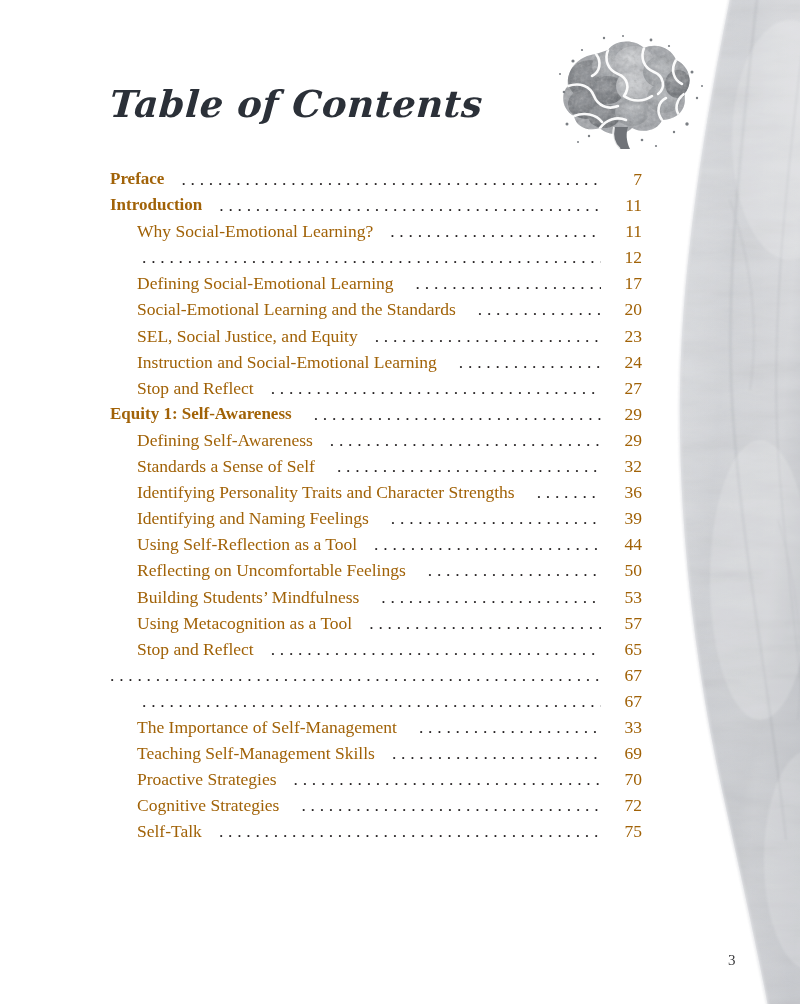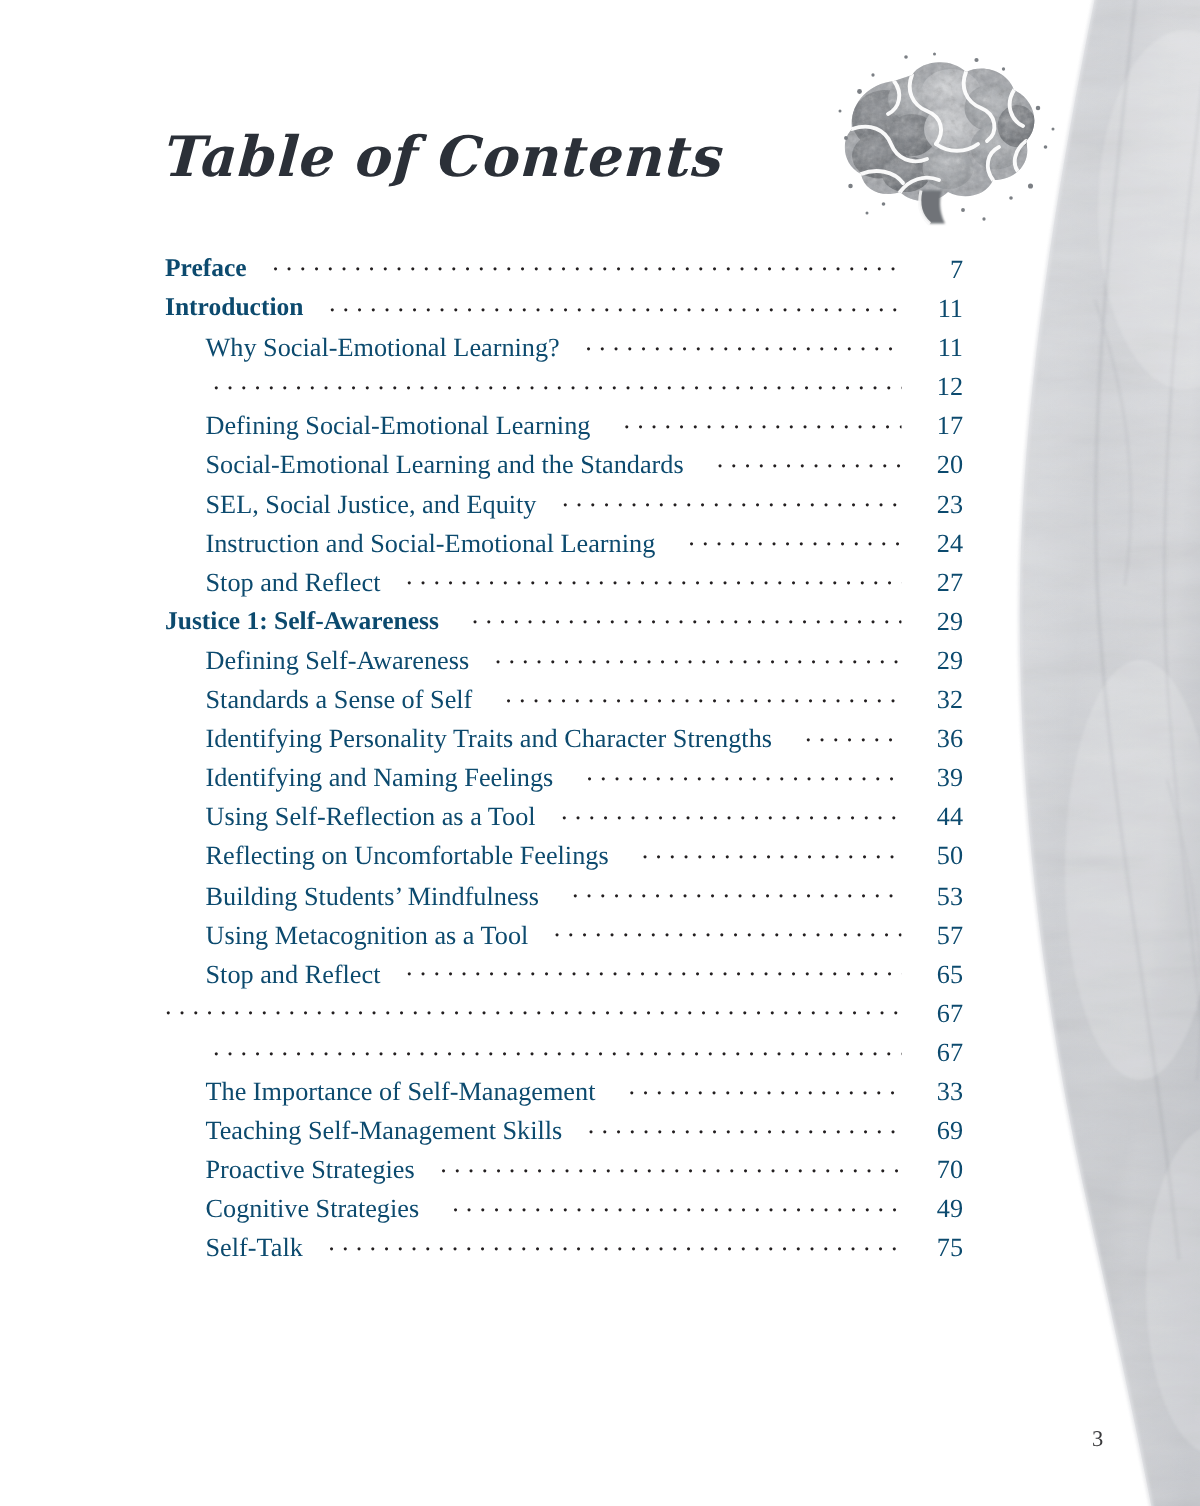--- a/index.html
+++ b/index.html
@@ -62,25 +62,25 @@
 
   
   #toc-list {
     position: absolute;
     left: 110px;
     top: 166px;
     width: 532px;
   }
   .toc-row {
     display: flex;
-    align-items: center;
+    align-items: flex-end;
     height: 26.1px;
     font-size: 17.5px;
     line-height: 26.1px;
-    color: #0c4a6e;
+    color: #a16207;
     white-space: nowrap;
     gap: 17px;
   }
   .toc-row.level-1 {
     font-weight: 700;
     font-size: 17px;
     padding-left: 0;
   }
   .toc-row.level-2 {
     font-weight: 400;
@@ -335,21 +335,21 @@
         <span class="toc-label">Instruction and Social-Emotional Learning</span>
         <span class="toc-leader"></span>
         <span class="toc-page">24</span>
       </div>
       <div class="toc-row level-2 tight">
         <span class="toc-label">Stop and Reflect</span>
         <span class="toc-leader"></span>
         <span class="toc-page">27</span>
       </div>
       <div class="toc-row level-1 loose">
-        <span class="toc-label">Justice 1: Self-Awareness</span>
+        <span class="toc-label">Equity 1: Self-Awareness</span>
         <span class="toc-leader"></span>
         <span class="toc-page">29</span>
       </div>
       <div class="toc-row level-2 tight">
         <span class="toc-label">Defining Self-Awareness</span>
         <span class="toc-leader"></span>
         <span class="toc-page">29</span>
       </div>
       <div class="toc-row level-2 loose">
         <span class="toc-label">Standards a Sense of Self</span>
@@ -410,21 +410,21 @@
         <span class="toc-page">69</span>
       </div>
       <div class="toc-row level-2 tight">
         <span class="toc-label">Proactive Strategies</span>
         <span class="toc-leader"></span>
         <span class="toc-page">70</span>
       </div>
       <div class="toc-row level-2 loose">
         <span class="toc-label">Cognitive Strategies</span>
         <span class="toc-leader"></span>
-        <span class="toc-page">49</span>
+        <span class="toc-page">72</span>
       </div>
       <div class="toc-row level-2 tight">
         <span class="toc-label">Self-Talk</span>
         <span class="toc-leader"></span>
         <span class="toc-page">75</span>
       </div>
     </div>
 
   <div id="folio">3</div>
 

